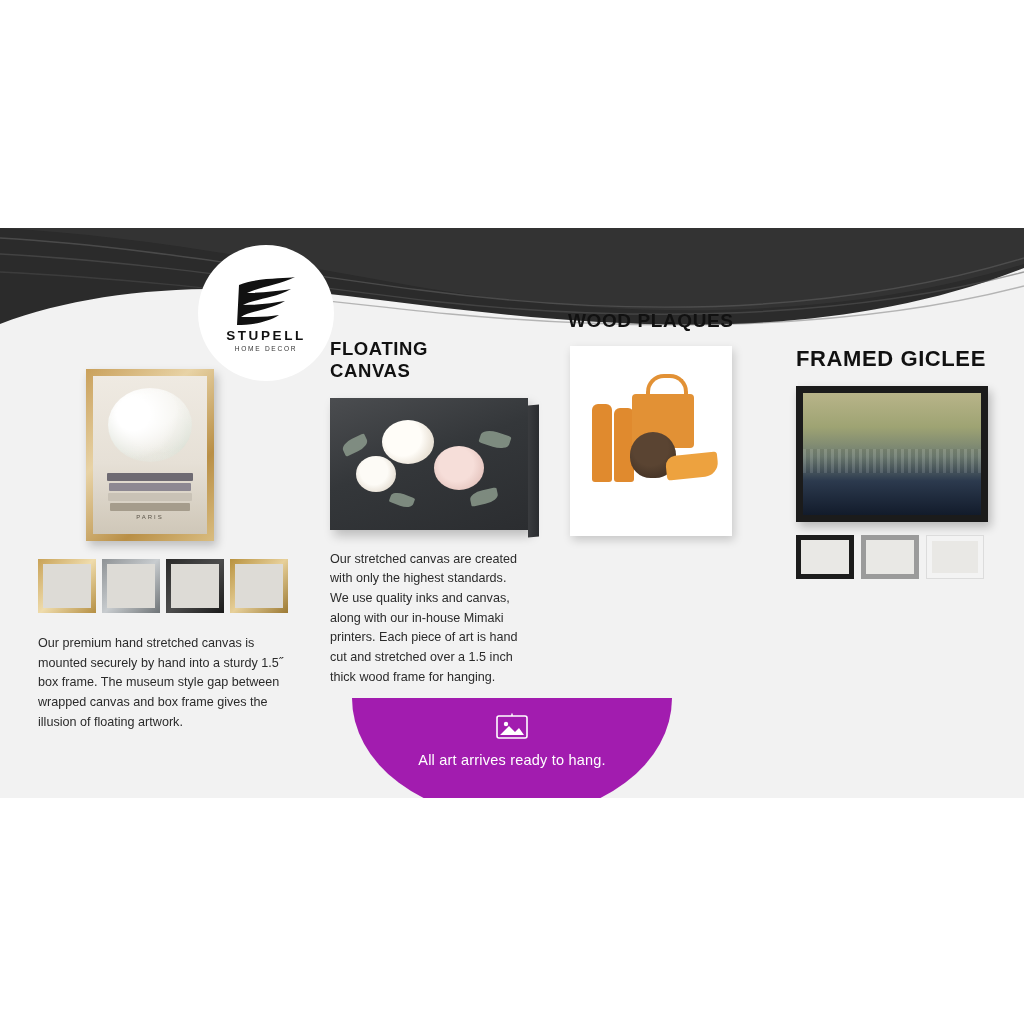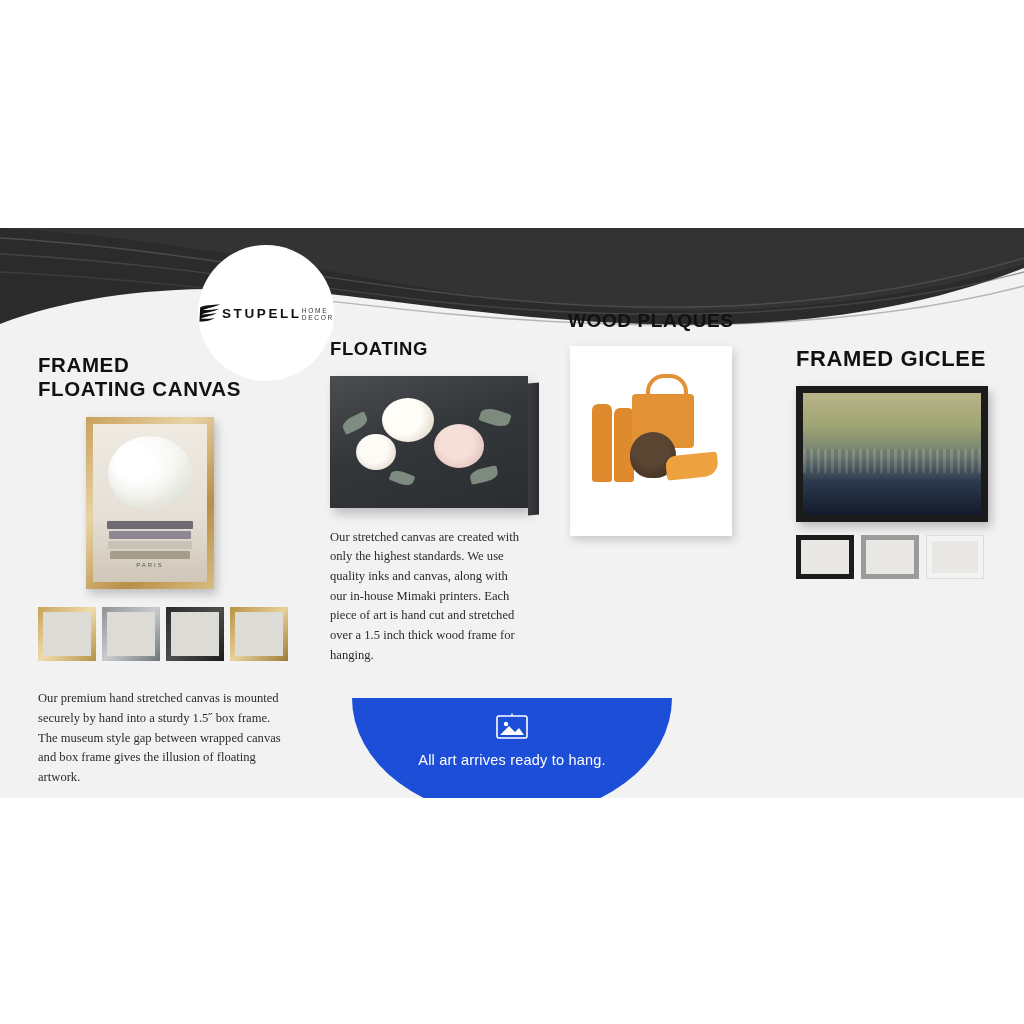--- a/index.html
+++ b/index.html
@@ -39,21 +39,21 @@
     overflow: hidden;
   }
   .top-band svg { display: block; }
   
   .bottom-arc {
     position: absolute;
     left: 352px;
     top: 470px;
     width: 320px;
     height: 120px;
-    background: #1d4ed8;
+    background: #a21caf;
     border-bottom-left-radius: 160px 120px;
     border-bottom-right-radius: 160px 120px;
     border-top-left-radius: 0;
     border-top-right-radius: 0;
     overflow: hidden;
   }
   .arc-inner {
     position: absolute;
     left: 0; top: 0; right: 0; bottom: 0;
     display: flex;
@@ -74,21 +74,21 @@
   
   .logo-circle {
     position: absolute;
     left: 198px;
     top: 17px;
     width: 136px;
     height: 136px;
     border-radius: 50%;
     background: #ffffff;
     display: flex;
-    flex-direction: row;
+    flex-direction: column;
     align-items: center;
     justify-content: center;
     z-index: 5;
   }
   .logo-swoosh { width: 66px; height: 52px; margin-bottom: 1px; }
   .logo-name {
     font-size: 13.5px;
     letter-spacing: 2.6px;
     font-weight: bold;
     color: #111;
@@ -108,21 +108,20 @@
   .col-title {
     font-weight: bold;
     color: #111;
     letter-spacing: 0.6px;
     line-height: 1.18;
   }
   .col-body {
     font-size: 12.6px;
     line-height: 1.56;
     color: #2b2b2b;
-    font-family: Liberation Serif, serif;
   }
 
   
   #col1 { left: 38px; top: 125px; width: 250px; }
   #col1 .col-title { font-size: 20.5px; }
   #col1 .art-wrap { margin-top: 16px; margin-left: 48px; }
   .floating-frame {
     position: relative;
     width: 128px;
     height: 172px;
@@ -184,21 +183,21 @@
   }
   .swatch-in {
     width: 100%;
     height: 100%;
     background: #dddbd6;
   }
   .sw-gold { background: linear-gradient(135deg,#c8a257,#efdcac,#b58f43); }
   .sw-gray { background: linear-gradient(135deg,#8e9295,#c8cccf,#6f7477); }
   .sw-black { background: linear-gradient(135deg,#2a2a2a,#4d4d4d,#1a1a1a); }
   .sw-gold2 { background: linear-gradient(135deg,#b8923f,#e7d09a,#9c7a34); }
-  #col1 .col-body { margin-top: 28px; }
+  #col1 .col-body { margin-top: 21px; }
 
   
   #col2 { left: 330px; top: 110px; width: 200px; }
   #col2 .col-title { font-size: 18.5px; }
   .wrapped-canvas {
     position: relative;
     width: 198px;
     height: 132px;
     margin-top: 16px;
     background: linear-gradient(160deg,#4b4d50 0%,#34373a 45%,#2b2d30 100%);
@@ -350,24 +349,20 @@
 
     <div class="logo-circle">
       <svg class="logo-swoosh" viewBox="0 0 66 52" aria-hidden="true">
         <path d="M6 10 C26 2, 52 4, 62 2 C46 10, 26 12, 14 18 C28 18, 46 16, 58 14 C40 24, 20 24, 10 30 C24 30, 40 28, 52 26 C34 36, 16 36, 8 42 C22 42, 36 42, 46 40 C34 48, 16 50, 4 50" fill="#111111"></path>
       </svg>
       <div class="logo-name">STUPELL</div>
       <div class="logo-sub">HOME DECOR</div>
     </div>
 
     <div class="col" id="col1">
-      <div class="col-title">
-        <div>FRAMED</div>
-        <div>FLOATING CANVAS</div>
-      </div>
       <div class="art-wrap">
         <div class="floating-frame">
           <div class="floating-inner">
             <div class="bouquet"></div>
             <div class="books">
               <div class="book b1"></div>
               <div class="book b2"></div>
               <div class="book b3"></div>
               <div class="book b4"></div>
               <div class="book-label">PARIS</div>
@@ -388,20 +383,21 @@
         <div class="swatch sw-gold2">
             <div class="swatch-in"></div>
           </div>
       </div>
       <div class="col-body">Our premium hand stretched canvas is mounted securely by hand into a sturdy 1.5˝ box frame. The museum style gap between wrapped canvas and box frame gives the illusion of floating artwork.</div>
     </div>
 
     <div class="col" id="col2">
       <div class="col-title">
         <div>FLOATING</div>
+        <div>CANVAS</div>
       </div>
       <div class="wrapped-canvas">
         <div class="wc-edge"></div>
         <div class="leaf l1"></div>
         <div class="leaf l2"></div>
         <div class="leaf l3"></div>
         <div class="leaf l4"></div>
         <div class="wc-flower f1"></div>
         <div class="wc-flower f2"></div>
         <div class="wc-flower f3"></div>

